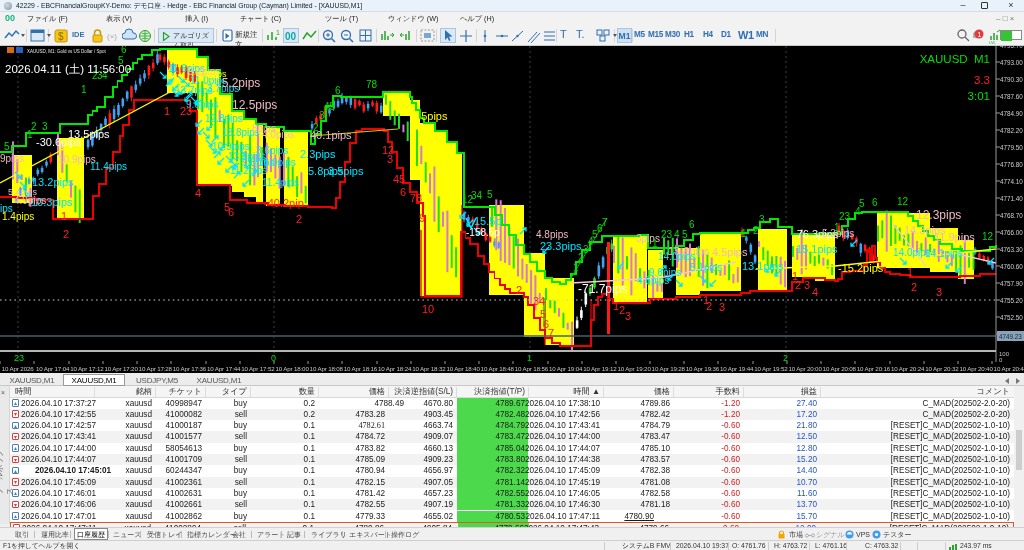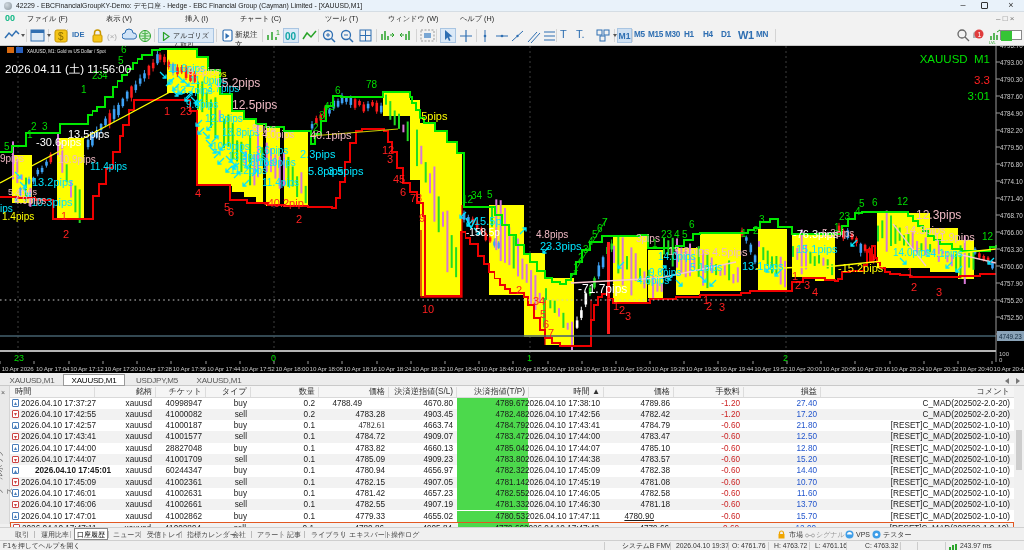--- a/index.html
+++ b/index.html
@@ -881,21 +881,21 @@
     <div style="position:absolute;left:733px;top:1px;width:1px;height:10px;background:#dcdcdc;"></div>
     <div style="position:absolute;left:810px;top:1px;width:1px;height:10px;background:#dcdcdc;"></div>
   </div>
 <div style="position:absolute;left:10px;top:397.5px;width:1004px;height:11.3px;background:#ffffff;font-size:8.2px;color:#1a1a1a;">
     <div style="position:absolute;left:2px;top:1.5px;width:7px;height:7.5px;border:1px solid #4a7ebb;border-radius:1px;background:#fff;color:#4a7ebb;font-size:6px;line-height:7px;text-align:center;">▴</div>
     <div style="position:absolute;left:11px;top:0;line-height:11.3px;">2026.04.10 17:37:27</div>
     <div style="position:absolute;right:862px;top:0;line-height:11.3px;">xauusd</div>
     <div style="position:absolute;right:812px;top:0;line-height:11.3px;">40998947</div>
     <div style="position:absolute;right:767px;top:0;line-height:11.3px;">buy</div>
     <div style="position:absolute;right:699px;top:0;line-height:11.3px;">0.2</div>
-    <div style="position:absolute;right:652px;top:0;line-height:11.3px;">4788.49</div>
+    <div style="position:absolute;right:610px;top:0;line-height:11.3px;">4788.49</div>
     <div style="position:absolute;right:561px;top:0;line-height:11.3px;">4670.80</div>
     <div style="position:absolute;left:447px;top:0;width:71px;height:11.3px;background:#4cd94c;"></div>
     <div style="position:absolute;right:489px;top:0;line-height:11.3px;">4789.67</div>
     <div style="position:absolute;right:414px;top:0;line-height:11.3px;">2026.04.10 17:38:10</div>
     <div style="position:absolute;right:344px;top:0;line-height:11.3px;">4789.86</div>
     <div style="position:absolute;right:274px;top:0;line-height:11.3px;color:#cc2222;">-1.20</div>
     <div style="position:absolute;right:197px;top:0;line-height:11.3px;color:#2255cc;">27.40</div>
     <div style="position:absolute;right:4px;top:0;line-height:11.3px;">C_MAD(202502-2.0-20)</div>
   </div>
 <div style="position:absolute;left:10px;top:408.8px;width:1004px;height:11.3px;background:#f2f2f2;font-size:8.2px;color:#1a1a1a;">
@@ -946,21 +946,21 @@
     <div style="position:absolute;right:414px;top:0;line-height:11.3px;">2026.04.10 17:44:00</div>
     <div style="position:absolute;right:344px;top:0;line-height:11.3px;">4783.47</div>
     <div style="position:absolute;right:274px;top:0;line-height:11.3px;color:#cc2222;">-0.60</div>
     <div style="position:absolute;right:197px;top:0;line-height:11.3px;color:#2255cc;">12.50</div>
     <div style="position:absolute;right:4px;top:0;line-height:11.3px;">[RESET]C_MAD(202502-1.0-10)</div>
   </div>
 <div style="position:absolute;left:10px;top:442.7px;width:1004px;height:11.3px;background:#ffffff;font-size:8.2px;color:#1a1a1a;">
     <div style="position:absolute;left:2px;top:1.5px;width:7px;height:7.5px;border:1px solid #4a7ebb;border-radius:1px;background:#fff;color:#4a7ebb;font-size:6px;line-height:7px;text-align:center;">▴</div>
     <div style="position:absolute;left:11px;top:0;line-height:11.3px;">2026.04.10 17:44:00</div>
     <div style="position:absolute;right:862px;top:0;line-height:11.3px;">xauusd</div>
-    <div style="position:absolute;right:812px;top:0;line-height:11.3px;">28827048</div>
+    <div style="position:absolute;right:812px;top:0;line-height:11.3px;">58054613</div>
     <div style="position:absolute;right:767px;top:0;line-height:11.3px;">buy</div>
     <div style="position:absolute;right:699px;top:0;line-height:11.3px;">0.1</div>
     <div style="position:absolute;right:629px;top:0;line-height:11.3px;">4783.82</div>
     <div style="position:absolute;right:561px;top:0;line-height:11.3px;">4660.13</div>
     <div style="position:absolute;left:447px;top:0;width:71px;height:11.3px;background:#4cd94c;"></div>
     <div style="position:absolute;right:489px;top:0;line-height:11.3px;">4785.04</div>
     <div style="position:absolute;right:414px;top:0;line-height:11.3px;">2026.04.10 17:44:07</div>
     <div style="position:absolute;right:344px;top:0;line-height:11.3px;">4785.10</div>
     <div style="position:absolute;right:274px;top:0;line-height:11.3px;color:#cc2222;">-0.60</div>
     <div style="position:absolute;right:197px;top:0;line-height:11.3px;color:#2255cc;">12.80</div>

